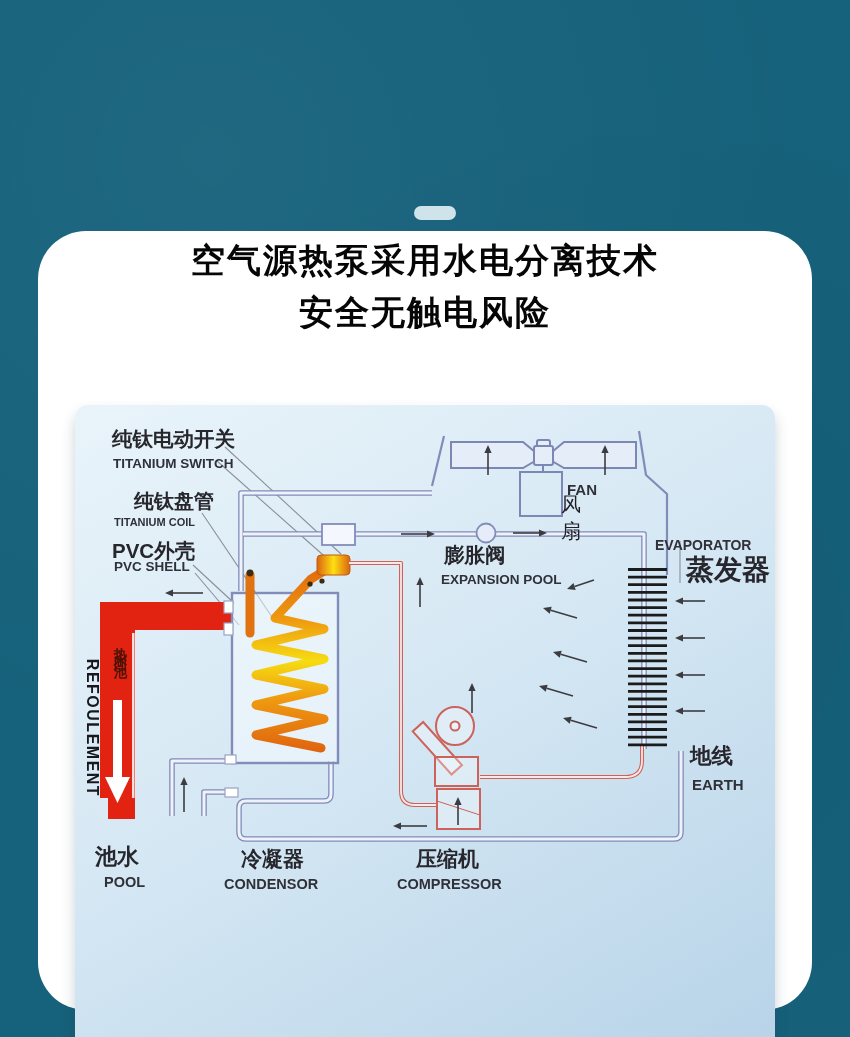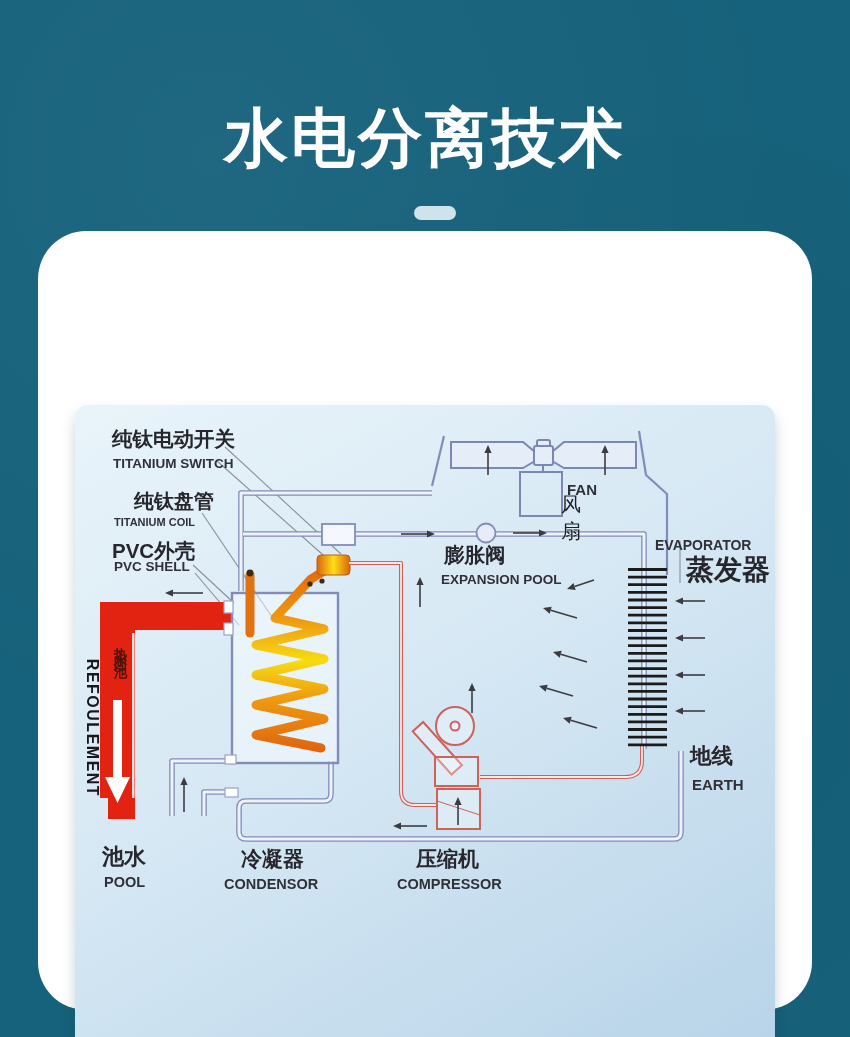--- a/index.html
+++ b/index.html
@@ -42,25 +42,26 @@
   .leader{stroke:#8b8f9a;stroke-width:1.1;}
   #evap-bars line{stroke:#1b1b1b;stroke-width:2.8;}
   #arrows line{stroke:#3c3c40;stroke-width:1.6;}
   #arrows polygon{fill:#3c3c40;}
 </style>
 </head>
 <body>
 
 <div class="stage">
 
-  <div class="page-title">水电分离技术</div>
   <div class="divider"></div>
 
   <div class="card"></div>
 
+  <div class="intro l1">空气源热泵采用水电分离技术</div>
+  <div class="intro l2">安全无触电风险</div>
 
   <div class="panel">
     <svg width="700" height="510" viewBox="0 0 700 510">
       <defs>
         <linearGradient id="coilGrad" gradientUnits="userSpaceOnUse" x1="0" y1="160" x2="0" y2="345">
           <stop offset="0" stop-color="#e0650f"></stop>
           <stop offset="0.3" stop-color="#ef9b10"></stop>
           <stop offset="0.52" stop-color="#f6dc12"></stop>
           <stop offset="0.72" stop-color="#ef9b10"></stop>
           <stop offset="1" stop-color="#e0650f"></stop>
@@ -242,21 +243,21 @@
 
     <div class="lbl cn" style="left:369px;top:140px;font-size:20.5px;">膨胀阀</div>
     <div class="lbl en" style="left:366px;top:168px;font-size:13.5px;">EXPANSION POOL</div>
 
     <div class="lbl en" style="left:580px;top:133px;font-size:14px;">EVAPORATOR</div>
     <div class="lbl cn" style="left:611px;top:151px;font-size:28px;">蒸发器</div>
 
     <div class="lbl cn" style="left:615px;top:341px;font-size:21.5px;">地线</div>
     <div class="lbl en" style="left:617px;top:372px;font-size:15px;">EARTH</div>
 
-    <div class="lbl cn" style="left:27px;top:441px;font-size:22px;">池水</div>
+    <div class="lbl cn" style="left:20px;top:441px;font-size:22px;">池水</div>
     <div class="lbl en" style="left:29px;top:470px;font-size:14.5px;">POOL</div>
     <div class="lbl cn" style="left:166px;top:443px;font-size:21px;">冷凝器</div>
     <div class="lbl en" style="left:149px;top:472px;font-size:14.5px;">CONDENSOR</div>
     <div class="lbl cn" style="left:341px;top:443px;font-size:21px;">压缩机</div>
     <div class="lbl en" style="left:322px;top:472px;font-size:14.5px;">COMPRESSOR</div>
 
     <div class="refoule">REFOULEMENT</div>
     <div class="hotwater">热水回池</div>
   </div>
 </div>

